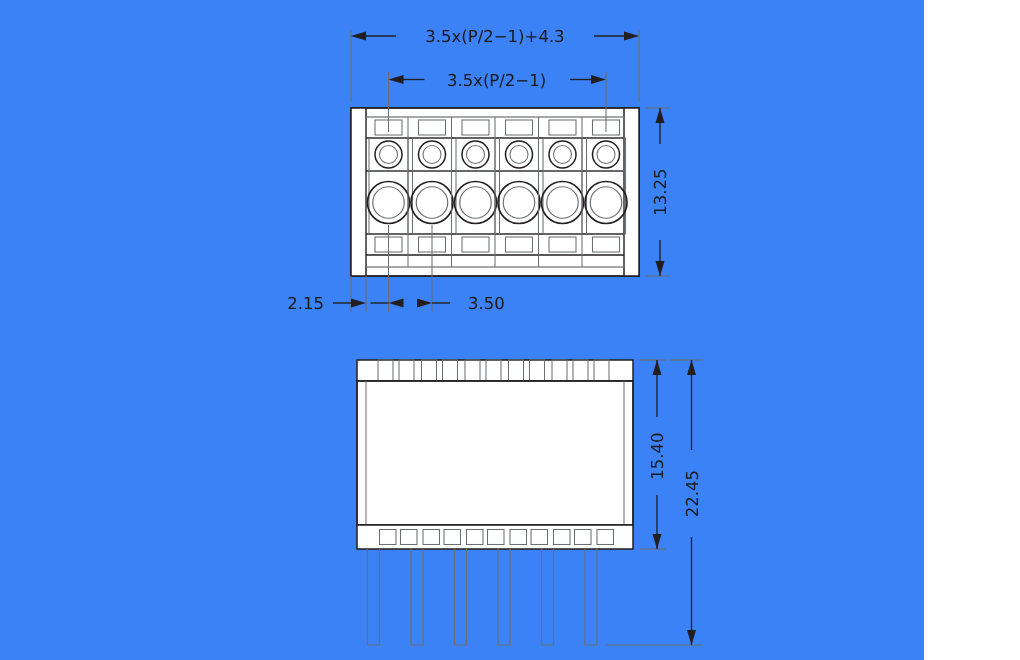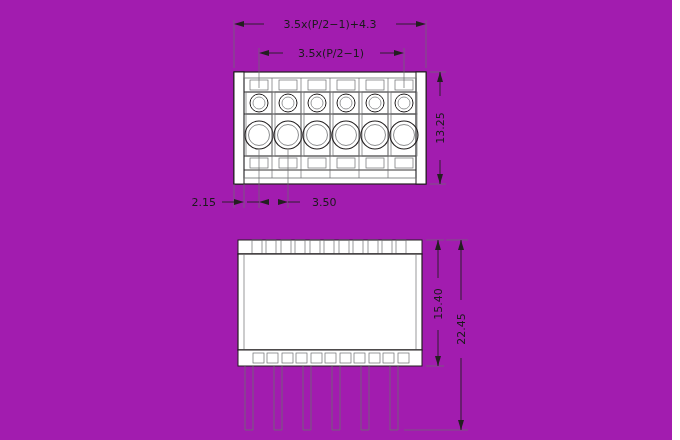--- a/index.html
+++ b/index.html
@@ -9,23 +9,23 @@
   }
   body {
     width: 680px;
     height: 440px;
     font-family: "DejaVu Sans", sans-serif;
     position: relative;
     overflow: hidden;
   }
   #stage {
     position: relative;
-    width: 672px;
+    width: 616px;
     height: 440px;
-    background: #a21caf;
+    background: #3b82f6;
   }
   #stage svg {
     position: absolute;
     left: 0;
     top: 0;
   }
   .dimtext {
     font-family: "DejaVu Sans", sans-serif;
     font-size: 11px;
     fill: #1a1a1a;

